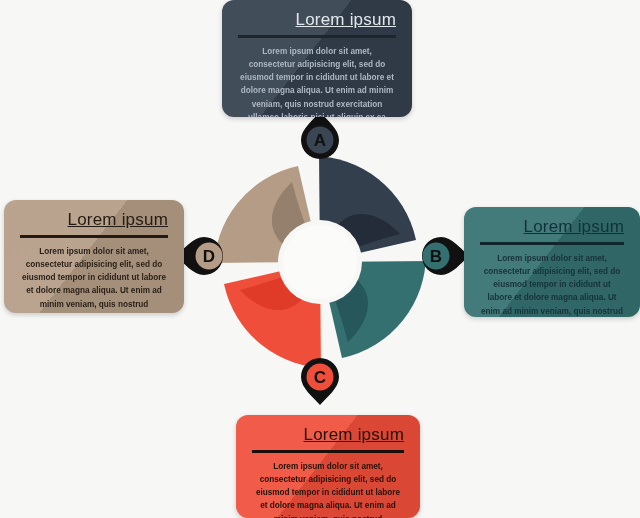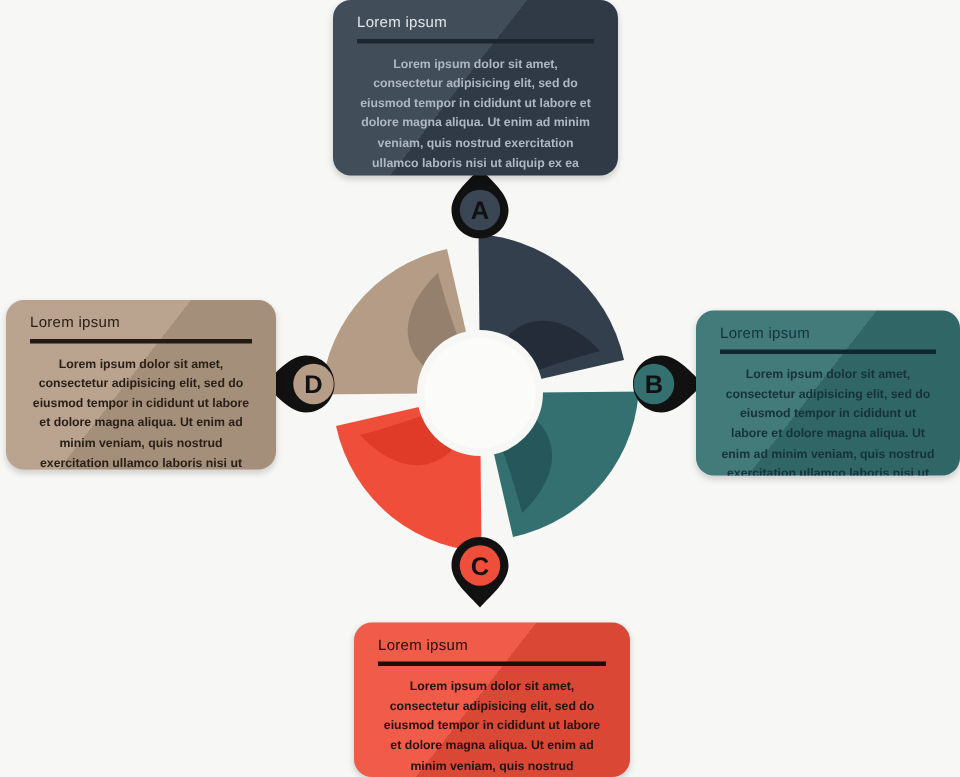--- a/index.html
+++ b/index.html
@@ -32,25 +32,26 @@
     position: absolute;
     inset: 0;
     background: linear-gradient(128deg, rgba(255,255,255,0.075) 0%, rgba(255,255,255,0.075) 46%, rgba(0,0,0,0.085) 46%, rgba(0,0,0,0.085) 100%);
     pointer-events: none;
   }
   .card .inner {
     position: relative;
     padding: 9px 16px 12px 16px;
   }
   .card-title {
-    text-align: left;
-    font-size: 10px;
+    text-align: right;
+    font-size: 17px;
     letter-spacing: 0.2px;
     margin: 1px 0 5px 0;
     font-weight: 400;
+    text-decoration: underline;
   }
   .card-rule {
     height: 2.5px;
     width: 100%;
     margin: 0 0 7px 0;
   }
   .card-body {
     text-align: center;
     font-size: 8.2px;
     line-height: 1.62;

